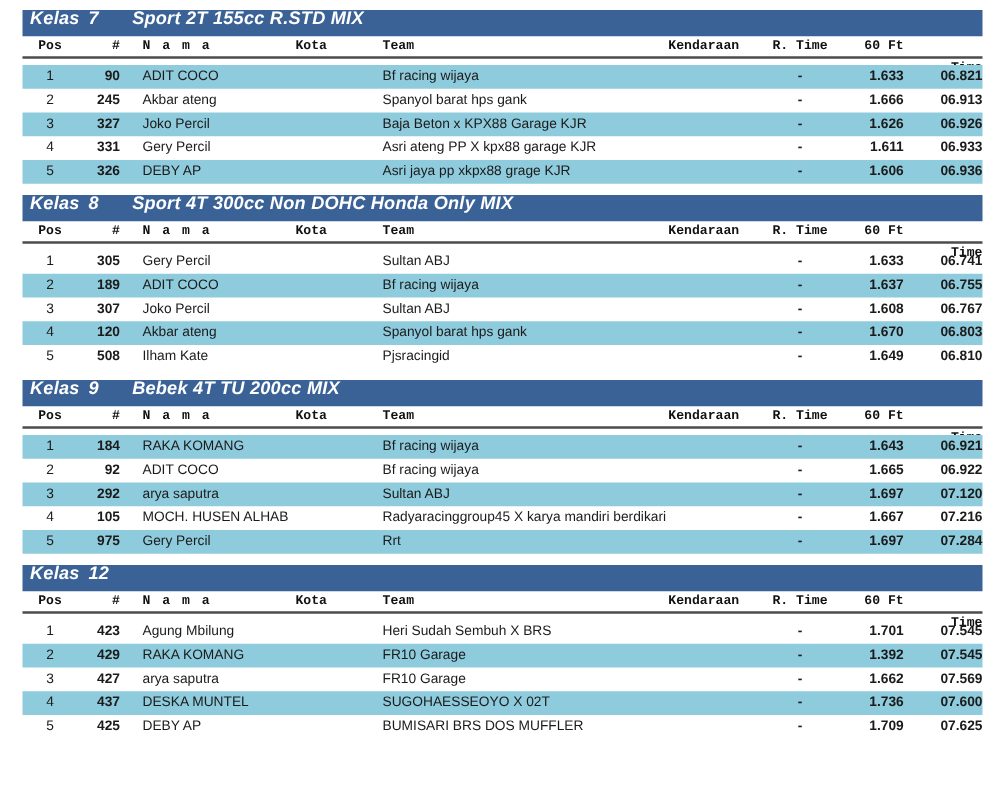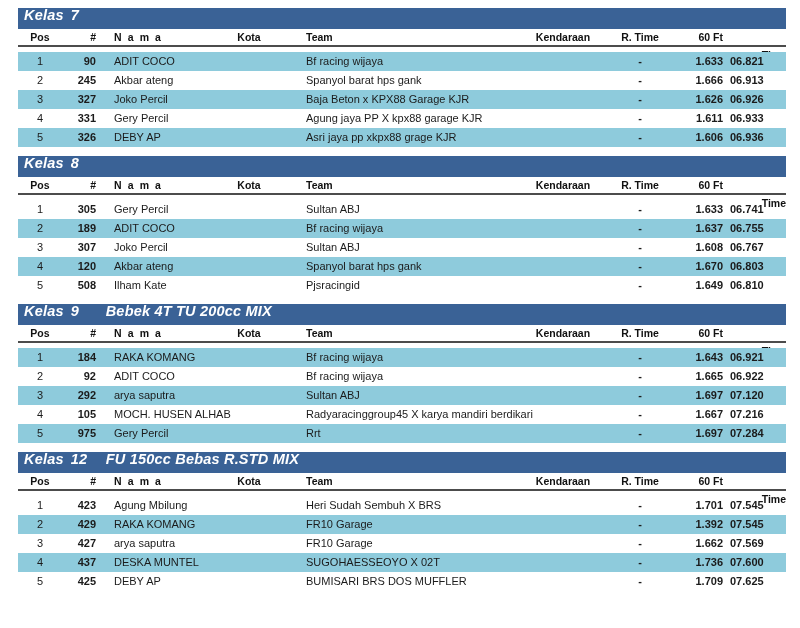--- a/index.html
+++ b/index.html
@@ -62,32 +62,33 @@
     box-sizing: border-box;
   }
   .col-head .ch {
     position: absolute;
     top: 2px;
     font-size: 10.5px;
     font-weight: bold;
     color: #111111;
     white-space: nowrap;
     line-height: 13px;
+    font-family: Liberation Mono, monospace;
   }
 
   
   .c-pos   { left: 0px;   width: 44px; text-align: center; }
   .c-num   { left: 48px;  width: 30px; text-align: right;  }
   .c-nama  { left: 96px;  width: 130px; text-align: left;  }
   .c-kota  { left: 196px; width: 70px;  text-align: center;}
   .c-team  { left: 288px; width: 220px; text-align: left;  }
   .c-kend  { left: 505px; width: 80px;  text-align: center;}
   .c-rtime { left: 592px; width: 60px;  text-align: center;}
   .c-60ft  { left: 645px; width: 60px;  text-align: right; }
-  .c-time  { left: 712px; width: 56px;  text-align: left; }
+  .c-time  { left: 712px; width: 56px;  text-align: right; }
 
   .ch.c-pos   { text-align: center; }
   .ch.c-num   { text-align: right; }
   .ch.c-nama  { text-align: left; }
   .ch.c-kota  { text-align: center; }
   .ch.c-team  { text-align: left; }
   .ch.c-kend  { text-align: center; }
   .ch.c-rtime { text-align: center; }
   .ch.c-60ft  { text-align: right; }
   .ch.c-time  { text-align: right; margin-top: 18px; }
@@ -115,20 +116,21 @@
   .spacer-6 { height: 5px; }
 </style>
 </head>
 <body>
 
 <div id="sheet">
     <div class="klas-block">
       <div class="class-bar">
         <span class="cb-label">Kelas</span>
         <span class="cb-num">7</span>
+        <span class="cb-title">Sport 2T 155cc R.STD MIX</span>
       </div>
       <div class="col-head">
         <div class="ch c-pos">Pos</div>
         <div class="ch c-num">#</div>
         <div class="ch c-nama ch-nama-spaced">N a m a</div>
         <div class="ch c-kota">Kota</div>
         <div class="ch c-team">Team</div>
         <div class="ch c-kend">Kendaraan</div>
         <div class="ch c-rtime">R. Time</div>
         <div class="ch c-60ft">60 Ft</div>
@@ -160,40 +162,41 @@
           <div class="cell c-nama">Joko Percil</div>
           <div class="cell c-team">Baja Beton x KPX88 Garage KJR</div>
           <div class="cell c-rtime b">-</div>
           <div class="cell c-60ft b">1.626</div>
           <div class="cell c-time b">06.926</div>
         </div>
         <div class="row">
           <div class="cell c-pos">4</div>
           <div class="cell c-num b">331</div>
           <div class="cell c-nama">Gery Percil</div>
-          <div class="cell c-team">Agung jaya PP X kpx88 garage KJR</div>
+          <div class="cell c-team">Asri ateng PP X kpx88 garage KJR</div>
           <div class="cell c-rtime b">-</div>
           <div class="cell c-60ft b">1.611</div>
           <div class="cell c-time b">06.933</div>
         </div>
         <div class="row hl">
           <div class="cell c-pos">5</div>
           <div class="cell c-num b">326</div>
           <div class="cell c-nama">DEBY AP</div>
           <div class="cell c-team">Asri jaya pp xkpx88 grage KJR</div>
           <div class="cell c-rtime b">-</div>
           <div class="cell c-60ft b">1.606</div>
           <div class="cell c-time b">06.936</div>
         </div>
       </div>
     </div>
     <div class="klas-block">
       <div class="class-bar">
         <span class="cb-label">Kelas</span>
         <span class="cb-num">8</span>
+        <span class="cb-title">Sport 4T 300cc Non DOHC Honda Only MIX</span>
       </div>
       <div class="col-head">
         <div class="ch c-pos">Pos</div>
         <div class="ch c-num">#</div>
         <div class="ch c-nama ch-nama-spaced">N a m a</div>
         <div class="ch c-kota">Kota</div>
         <div class="ch c-team">Team</div>
         <div class="ch c-kend">Kendaraan</div>
         <div class="ch c-rtime">R. Time</div>
         <div class="ch c-60ft">60 Ft</div>
@@ -311,21 +314,20 @@
           <div class="cell c-rtime b">-</div>
           <div class="cell c-60ft b">1.697</div>
           <div class="cell c-time b">07.284</div>
         </div>
       </div>
     </div>
     <div class="klas-block">
       <div class="class-bar">
         <span class="cb-label">Kelas</span>
         <span class="cb-num">12</span>
-        <span class="cb-title">FU 150cc Bebas R.STD MIX</span>
       </div>
       <div class="col-head">
         <div class="ch c-pos">Pos</div>
         <div class="ch c-num">#</div>
         <div class="ch c-nama ch-nama-spaced">N a m a</div>
         <div class="ch c-kota">Kota</div>
         <div class="ch c-team">Team</div>
         <div class="ch c-kend">Kendaraan</div>
         <div class="ch c-rtime">R. Time</div>
         <div class="ch c-60ft">60 Ft</div>

